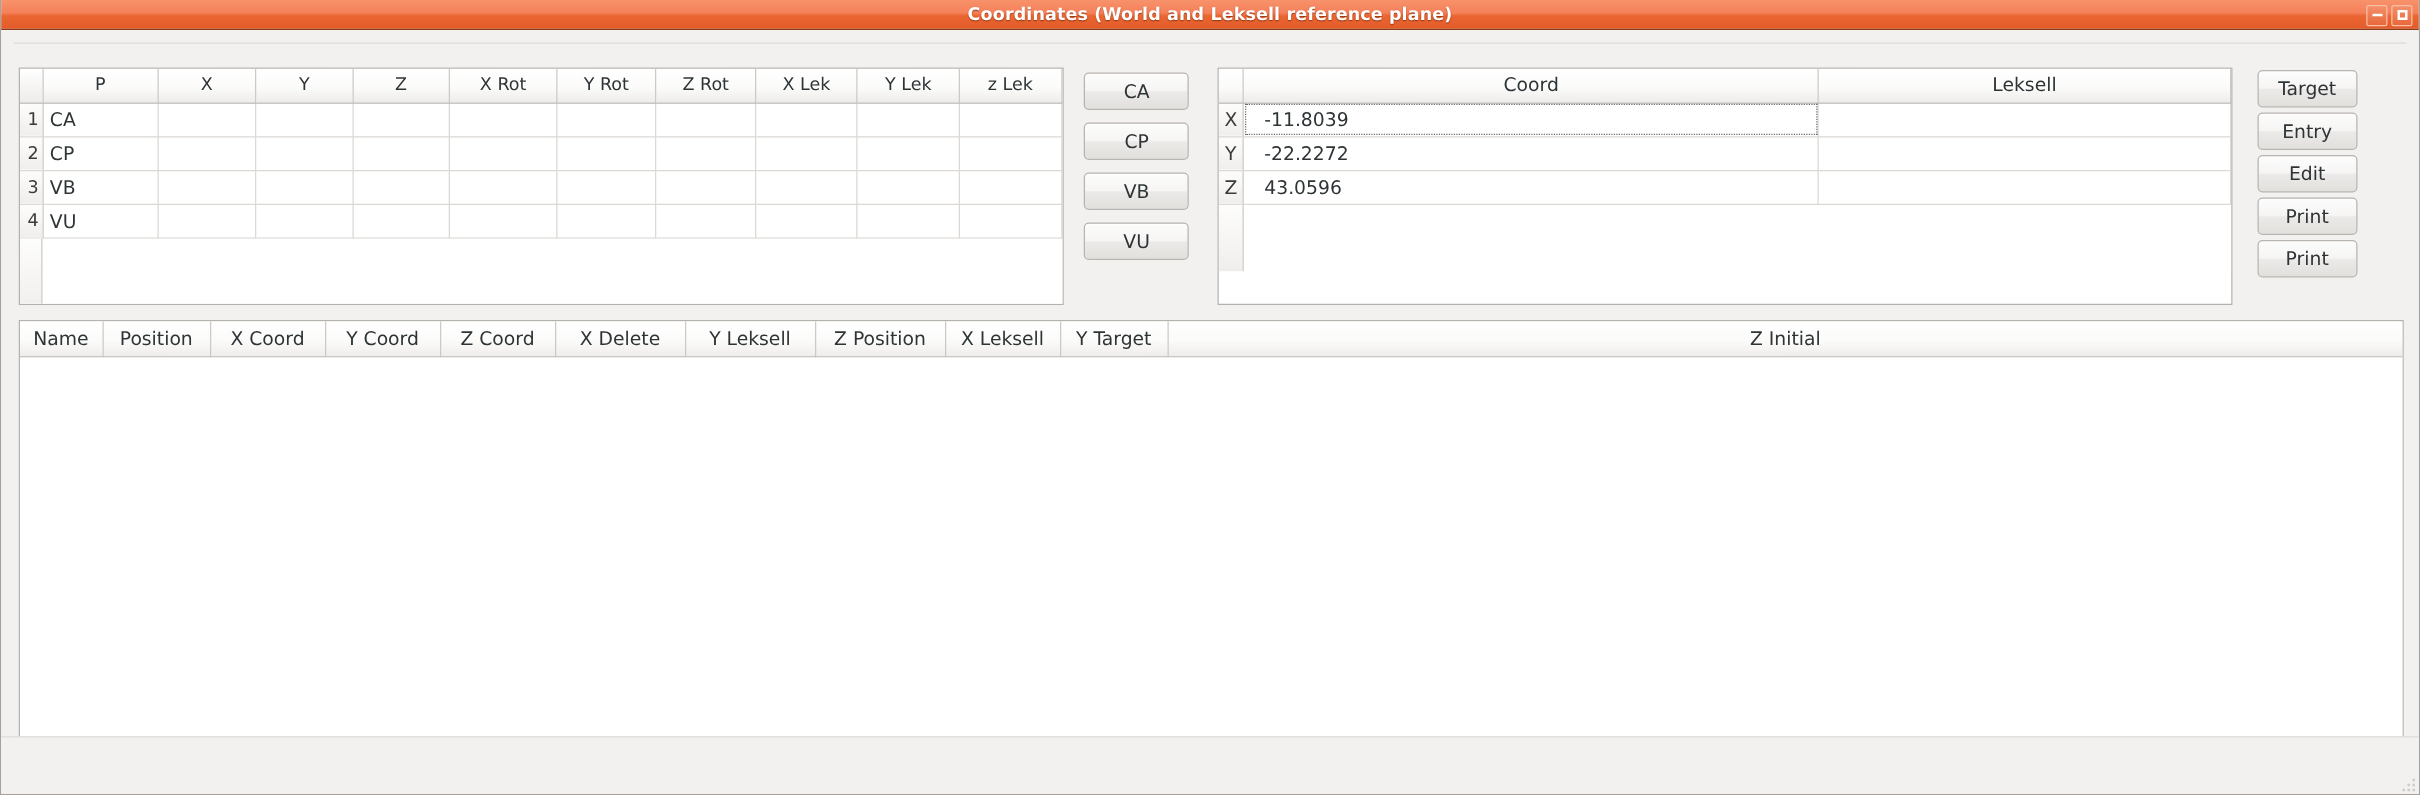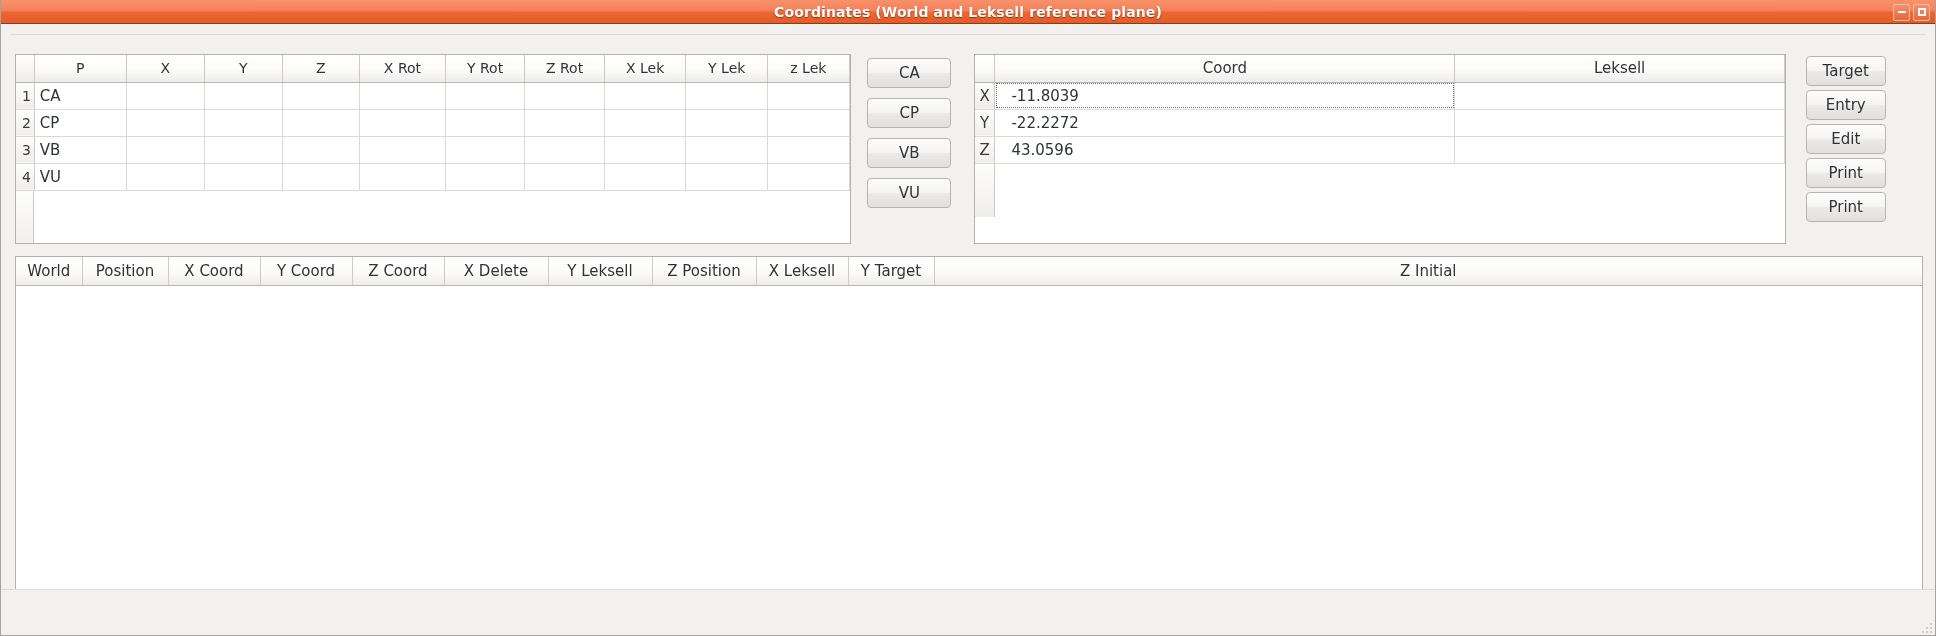--- a/index.html
+++ b/index.html
@@ -455,21 +455,21 @@
         <div class="btn">Print</div>
         <div class="btn">Print</div>
       </div>
 
     </div>
 
     <div class="list-panel">
       <table class="listgrid">
         <thead>
           <tr>
-            <th style="width:66px">World</th>
+            <th style="width:66px">Name</th>
             <th style="width:86px">Position</th>
             <th style="width:92px">X Coord</th>
             <th style="width:92px">Y Coord</th>
             <th style="width:92px">Z Coord</th>
             <th style="width:104px">X Delete</th>
             <th style="width:104px">Y Leksell</th>
             <th style="width:104px">Z Position</th>
             <th style="width:92px">X Leksell</th>
             <th style="width:86px">Y Target</th>
             <th>Z Initial</th>

